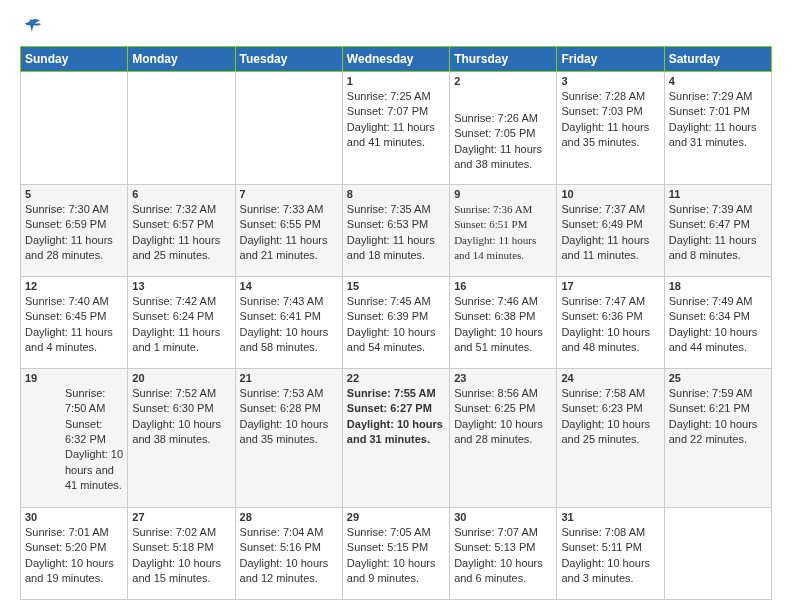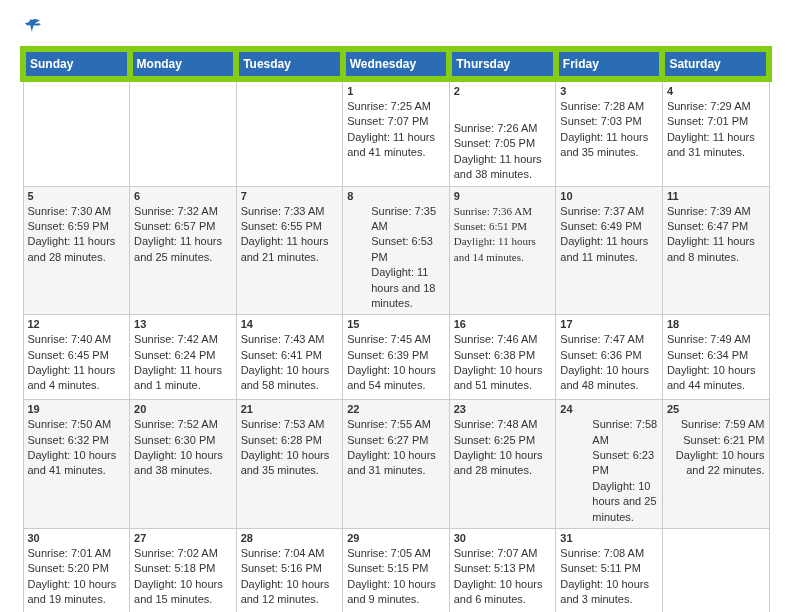--- a/index.html
+++ b/index.html
@@ -67,21 +67,21 @@
       width: 100%;
       table-layout: fixed;
     }
     .calendar th {
       background-color: #2a6db5;
       color: #fff;
       font-size: 12px;
       font-weight: bold;
       padding: 5px 4px;
       text-align: left;
-      border: 6px solid #84cc16;
+      border: 1px solid #84cc16;
     }
     .calendar td {
       vertical-align: top;
       border: 1px solid #ccc;
       padding: 3px 4px;
       font-size: 9.5px;
       color: #333;
       height: 85px;
       background: #fff;
     }
@@ -179,21 +179,21 @@
 Daylight: 11 hours and 25 minutes.</div>
           </td>
           <td>
             <span class="day-num">7</span>
             <div class="day-info" style="white-space: pre-line;">Sunrise: 7:33 AM
 Sunset: 6:55 PM
 Daylight: 11 hours and 21 minutes.</div>
           </td>
           <td>
             <span class="day-num">8</span>
-            <div class="day-info" style="white-space: pre-line; margin-left: 24px;">Sunrise: 7:35 AM
+            <div class="day-info" style="white-space: pre-line;">Sunrise: 7:35 AM
 Sunset: 6:53 PM
 Daylight: 11 hours and 18 minutes.</div>
           </td>
           <td>
             <span class="day-num">9</span>
             <div class="day-info" style="white-space: pre-line; font-family: Liberation Serif, serif;">Sunrise: 7:36 AM
 Sunset: 6:51 PM
 Daylight: 11 hours and 14 minutes.</div>
           </td>
           <td>
@@ -249,57 +249,57 @@
           <td>
             <span class="day-num">18</span>
             <div class="day-info" style="white-space: pre-line;">Sunrise: 7:49 AM
 Sunset: 6:34 PM
 Daylight: 10 hours and 44 minutes.</div>
           </td>
         </tr>
         <tr>
           <td>
             <span class="day-num">19</span>
-            <div class="day-info" style="white-space: pre-line;">Sunrise: 7:50 AM
+            <div class="day-info" style="white-space: pre-line; margin-left: 40px;">Sunrise: 7:50 AM
 Sunset: 6:32 PM
 Daylight: 10 hours and 41 minutes.</div>
           </td>
           <td>
             <span class="day-num">20</span>
             <div class="day-info" style="white-space: pre-line;">Sunrise: 7:52 AM
 Sunset: 6:30 PM
 Daylight: 10 hours and 38 minutes.</div>
           </td>
           <td>
             <span class="day-num">21</span>
             <div class="day-info" style="white-space: pre-line;">Sunrise: 7:53 AM
 Sunset: 6:28 PM
 Daylight: 10 hours and 35 minutes.</div>
           </td>
           <td>
             <span class="day-num">22</span>
-            <div class="day-info" style="white-space: pre-line;">Sunrise: 7:55 AM
+            <div class="day-info" style="white-space: pre-line; font-weight: bold;">Sunrise: 7:55 AM
 Sunset: 6:27 PM
 Daylight: 10 hours and 31 minutes.</div>
           </td>
           <td>
             <span class="day-num">23</span>
-            <div class="day-info" style="white-space: pre-line;">Sunrise: 7:48 AM
+            <div class="day-info" style="white-space: pre-line;">Sunrise: 8:56 AM
 Sunset: 6:25 PM
 Daylight: 10 hours and 28 minutes.</div>
           </td>
           <td>
             <span class="day-num">24</span>
-            <div class="day-info" style="white-space: pre-line; margin-left: 32px;">Sunrise: 7:58 AM
+            <div class="day-info" style="white-space: pre-line;">Sunrise: 7:58 AM
 Sunset: 6:23 PM
 Daylight: 10 hours and 25 minutes.</div>
           </td>
           <td>
             <span class="day-num">25</span>
-            <div class="day-info" style="white-space: pre-line; text-align: right;">Sunrise: 7:59 AM
+            <div class="day-info" style="white-space: pre-line;">Sunrise: 7:59 AM
 Sunset: 6:21 PM
 Daylight: 10 hours and 22 minutes.</div>
           </td>
         </tr>
         <tr>
           <td>
             <span class="day-num">30</span>
             <div class="day-info" style="white-space: pre-line;">Sunrise: 7:01 AM
 Sunset: 5:20 PM
 Daylight: 10 hours and 19 minutes.</div>

